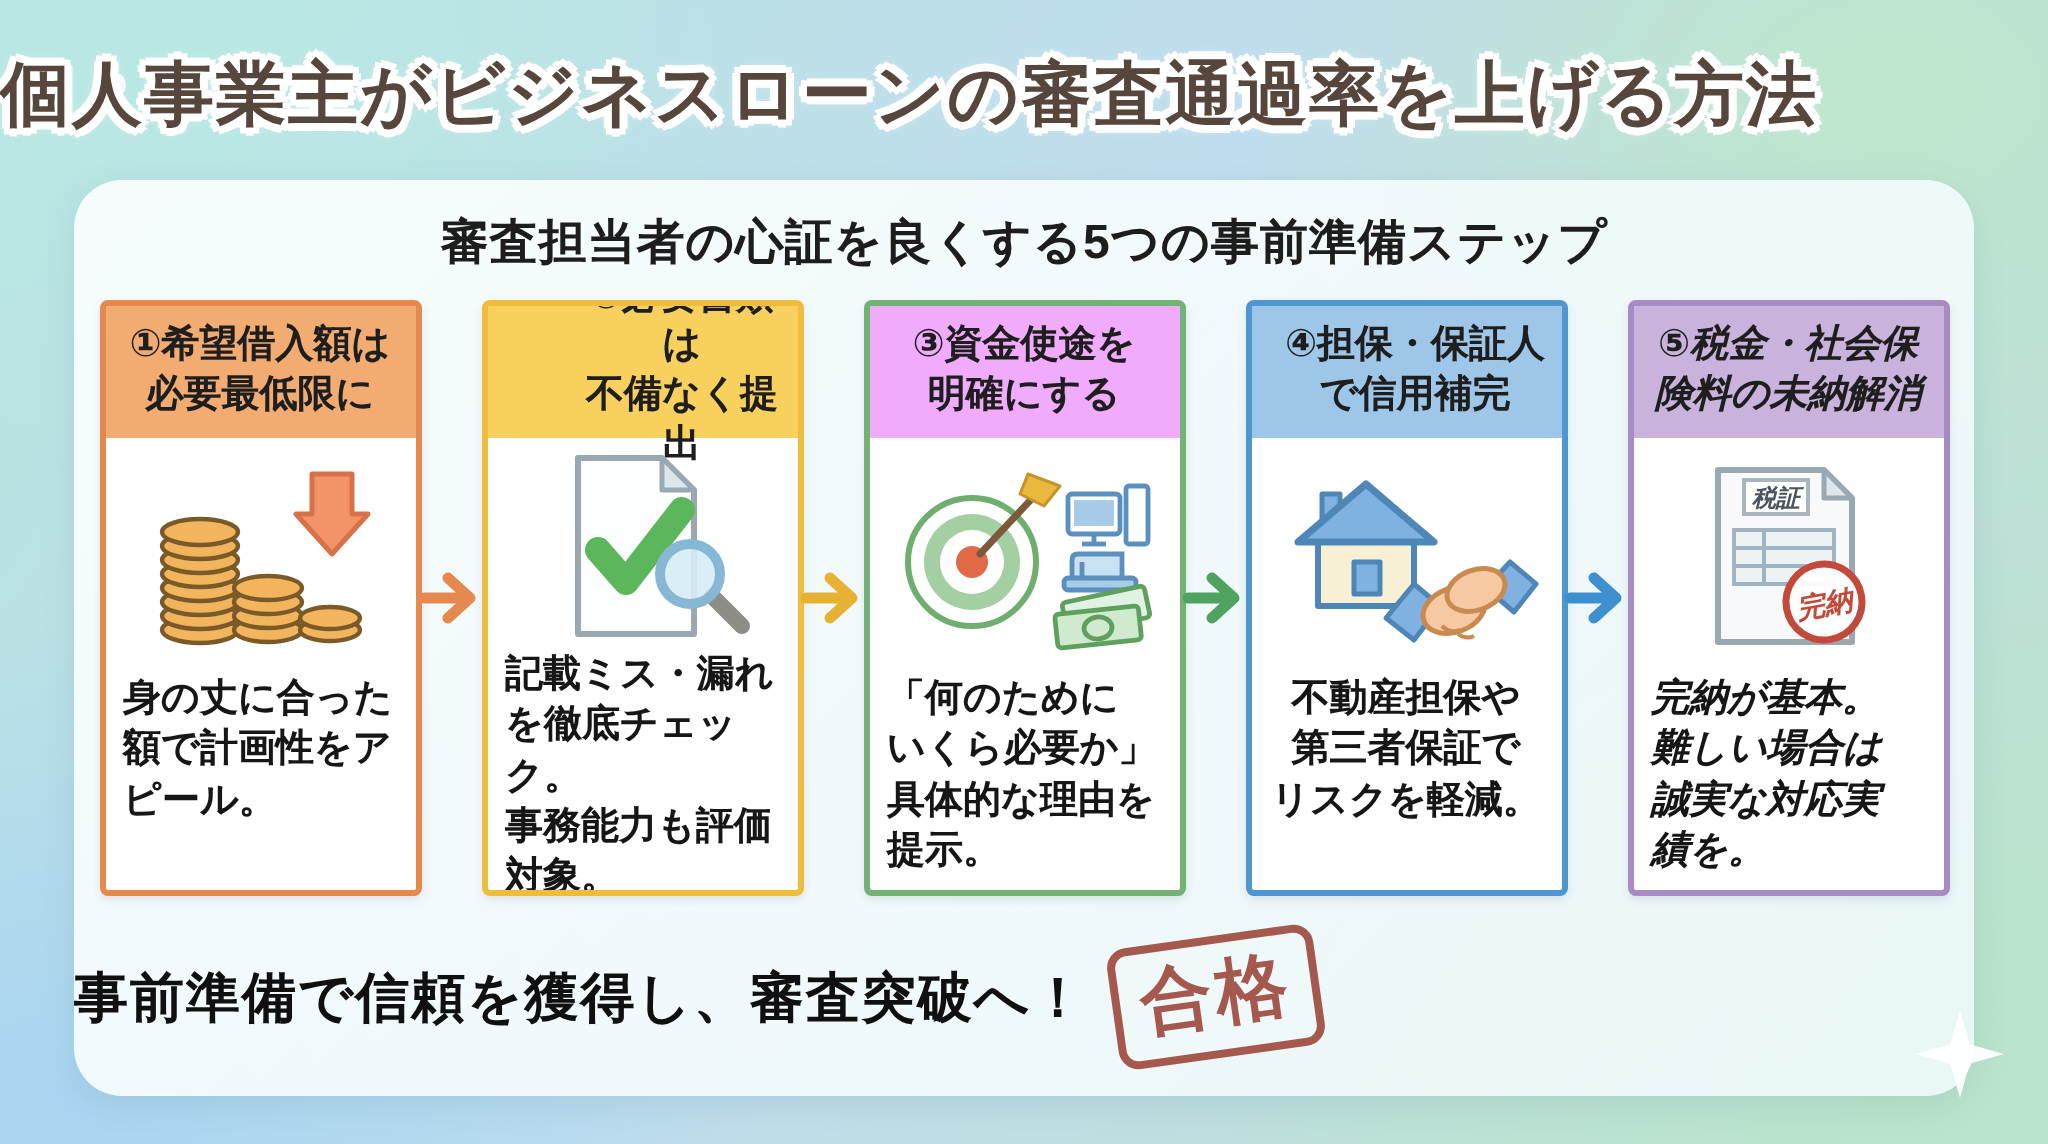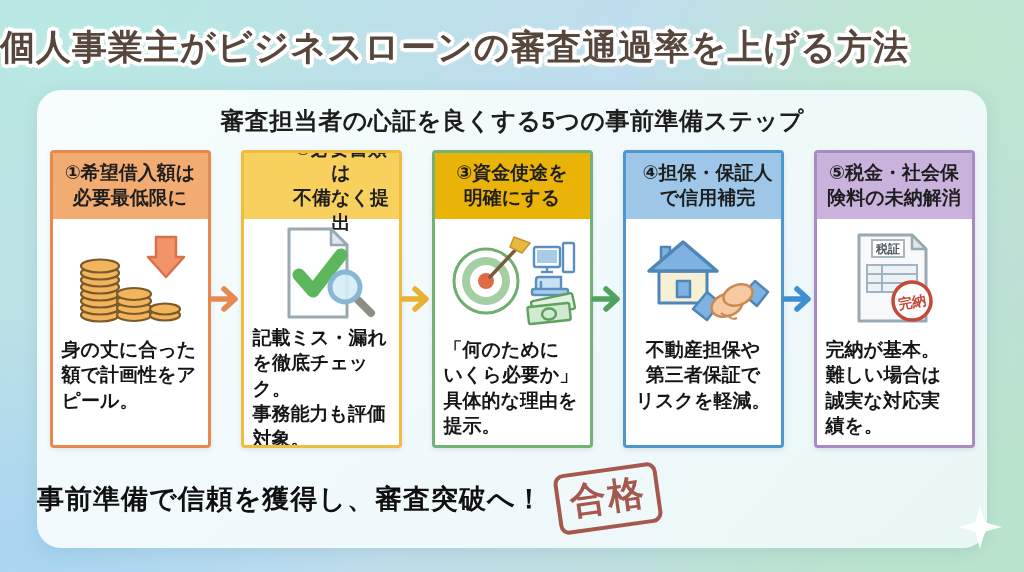--- a/index.html
+++ b/index.html
@@ -142,21 +142,21 @@
 対象。</div>
     </div>
 
     <div class="arrow">
       <svg width="34" height="28" viewBox="0 0 34 28">
         <path d="M3 14 H23 M15 4 l11 10 -11 10" fill="none" stroke-width="5.5" stroke-linecap="round" stroke-linejoin="round" style="stroke: rgb(231, 178, 50);"></path>
       </svg>
     </div>
 
     <div class="card" style="border-color: rgb(114, 178, 116);">
-      <div class="card-header" style="background-color: #eab308;">
+      <div class="card-header" style="background-color: #f0abfc;">
         <div class="card-title">③資金使途を
 明確にする</div>
       </div>
       <div class="card-icon">
         <svg width="134" height="100" viewBox="0 0 132 100">
           <g>
             <circle cx="40" cy="52" r="32" fill="#FFFFFF" stroke="#6FAE6F" stroke-width="3"></circle>
             <circle cx="40" cy="52" r="24" fill="#A3CFA3"></circle>
             <circle cx="40" cy="52" r="16" fill="#FFFFFF"></circle>
             <circle cx="40" cy="52" r="8" fill="#E06A48"></circle>
@@ -222,21 +222,21 @@
 第三者保証で
 リスクを軽減。</div>
     </div>
 
     <div class="arrow">
       <svg width="34" height="28" viewBox="0 0 34 28">
         <path d="M3 14 H23 M15 4 l11 10 -11 10" fill="none" stroke-width="5.5" stroke-linecap="round" stroke-linejoin="round" style="stroke: rgb(62, 143, 208);"></path>
       </svg>
     </div>
 
-    <div class="card" style="border-color: rgb(168, 139, 194);">
+    <div class="card" style="border-color: rgb(168, 139, 194); font-style: italic;">
       <div class="card-header" style="background-color: rgb(201, 178, 220);">
         <div class="card-title">⑤税金・社会保
 険料の未納解消</div>
       </div>
       <div class="card-icon">
         <svg width="122" height="100" viewBox="0 0 120 100">
           <path d="M25 6 H78 L92 20 V92 H25 Z" fill="#F7F9FA" stroke="#9AA8B2" stroke-width="3" stroke-linejoin="round"></path>
           <path d="M78 6 V20 H92 Z" fill="#DDE6EB" stroke="#9AA8B2" stroke-width="2.5" stroke-linejoin="round"></path>
           <rect x="38" y="11" width="32" height="17" fill="#FFFFFF" stroke="#AAB6BE" stroke-width="2"></rect>
           <text x="54" y="24" text-anchor="middle" font-size="12" font-weight="bold" fill="#4A5560">税証</text>

